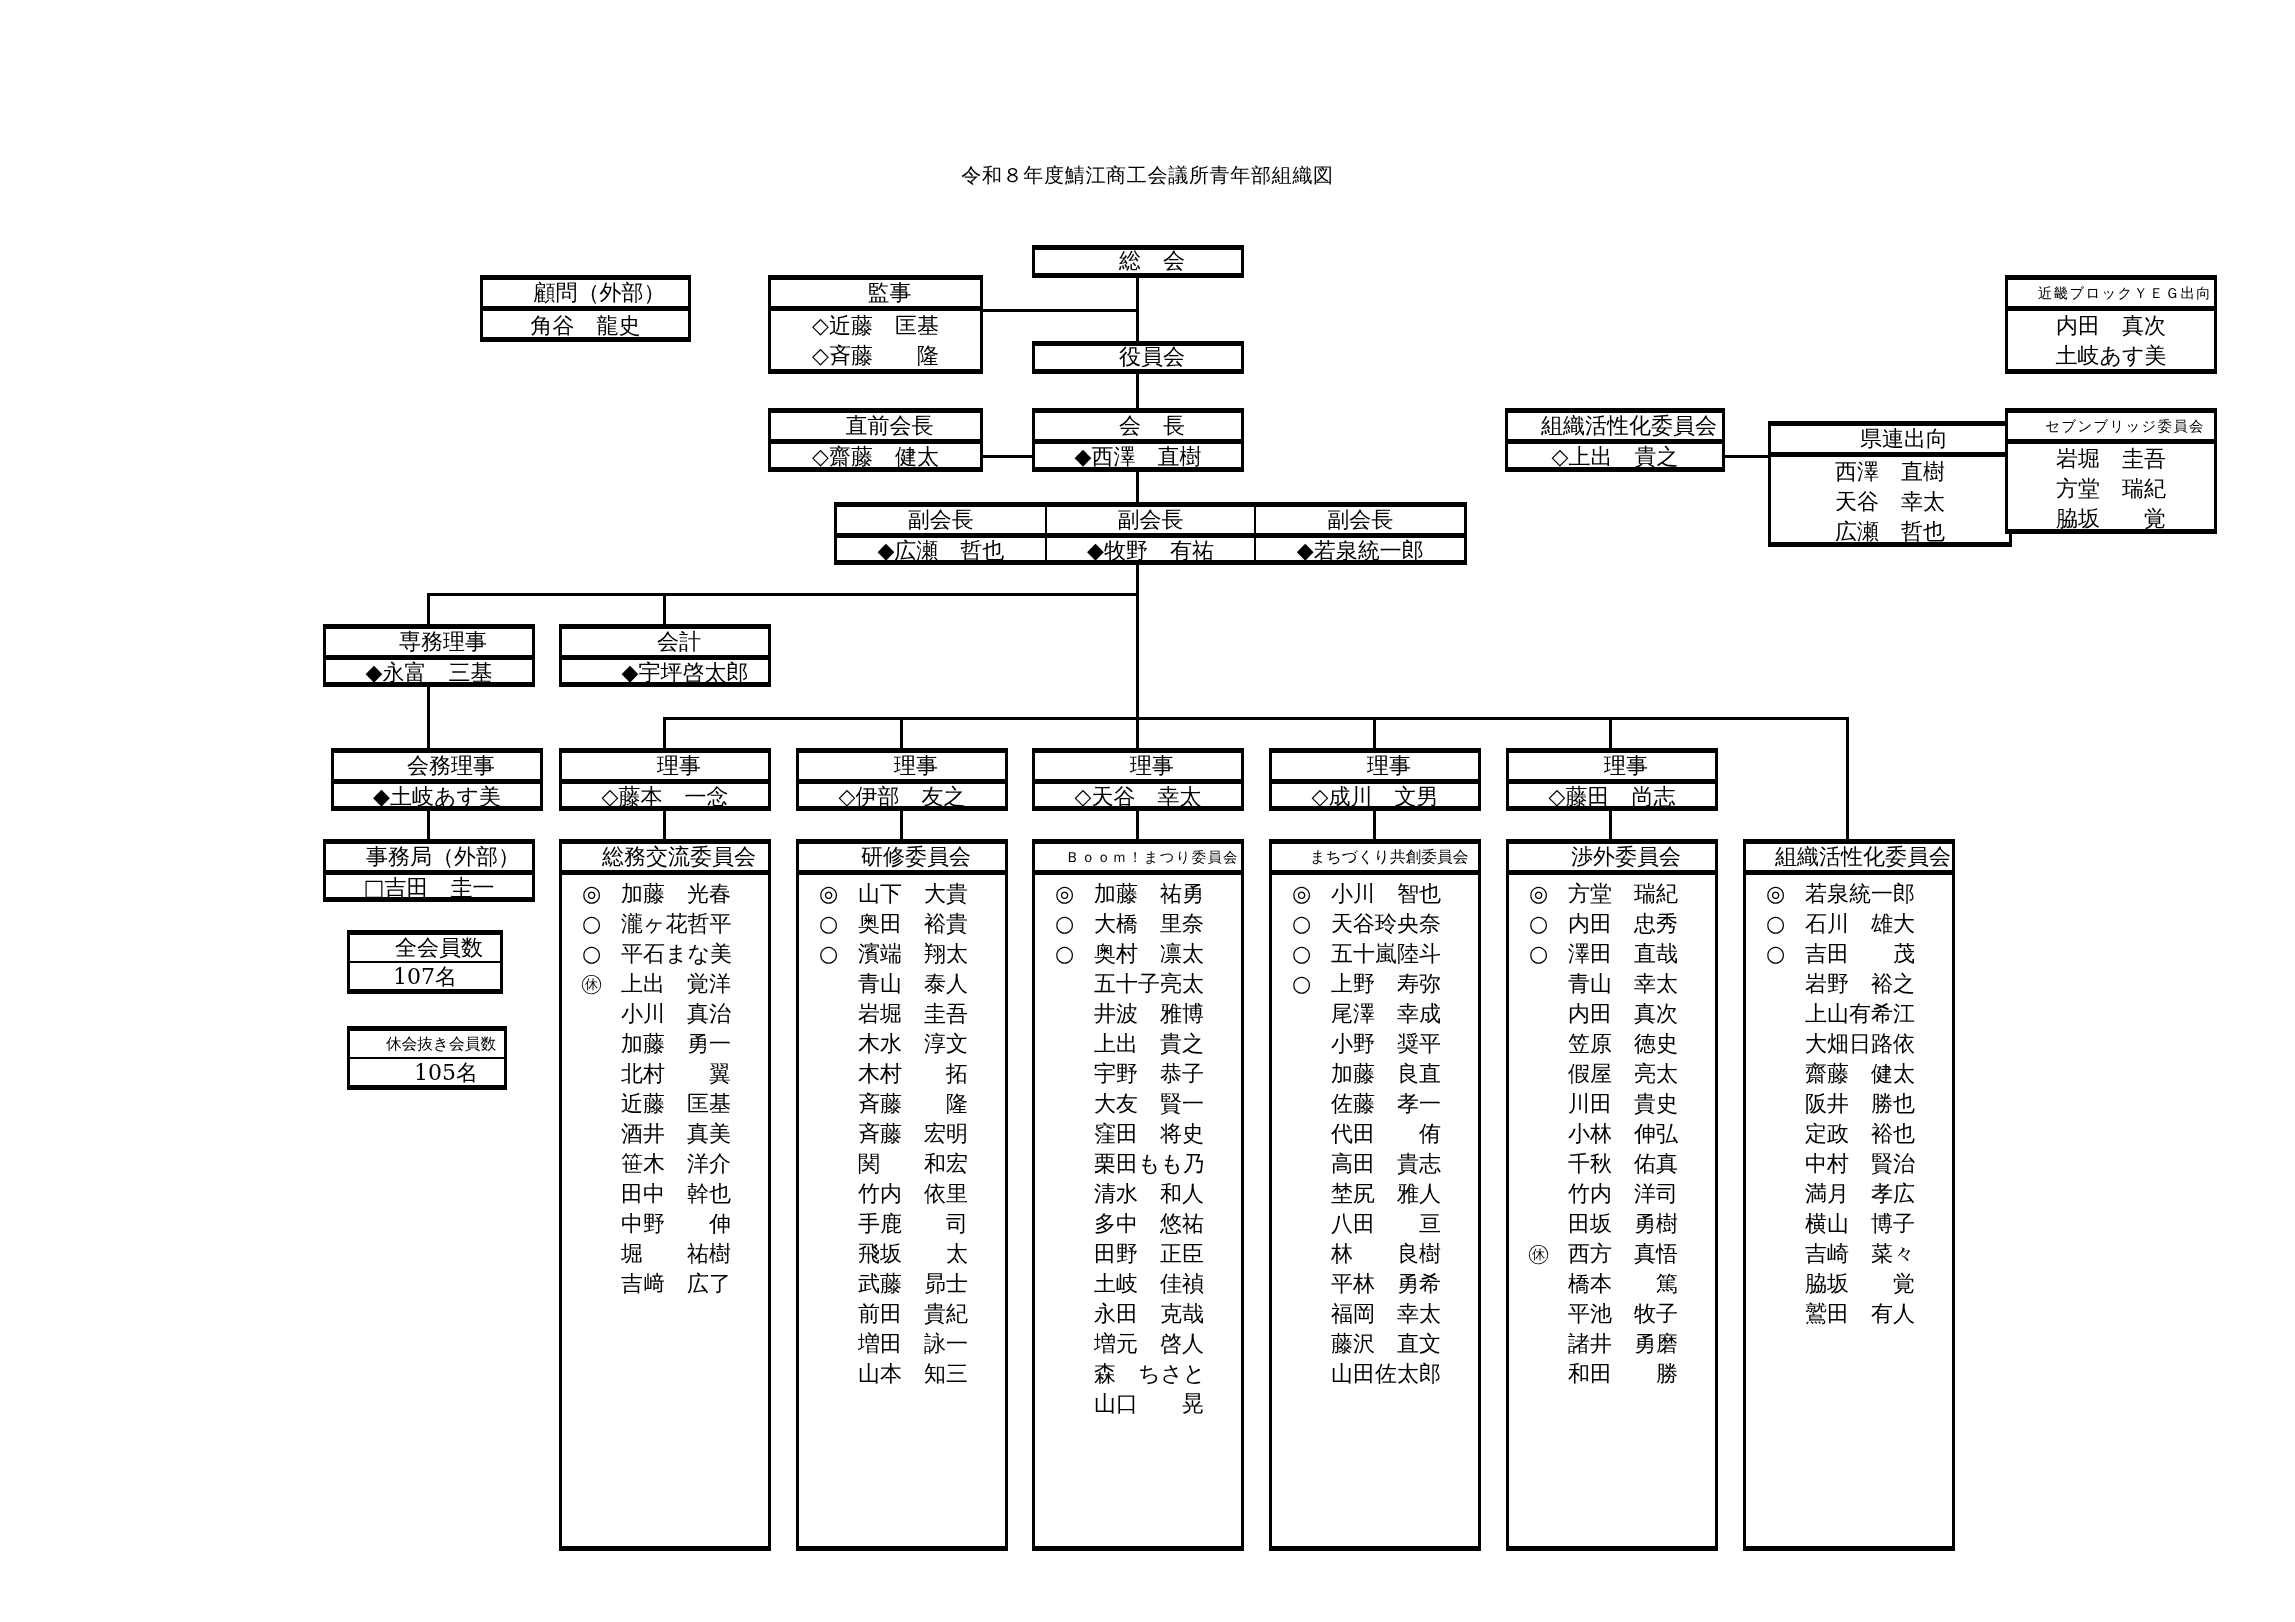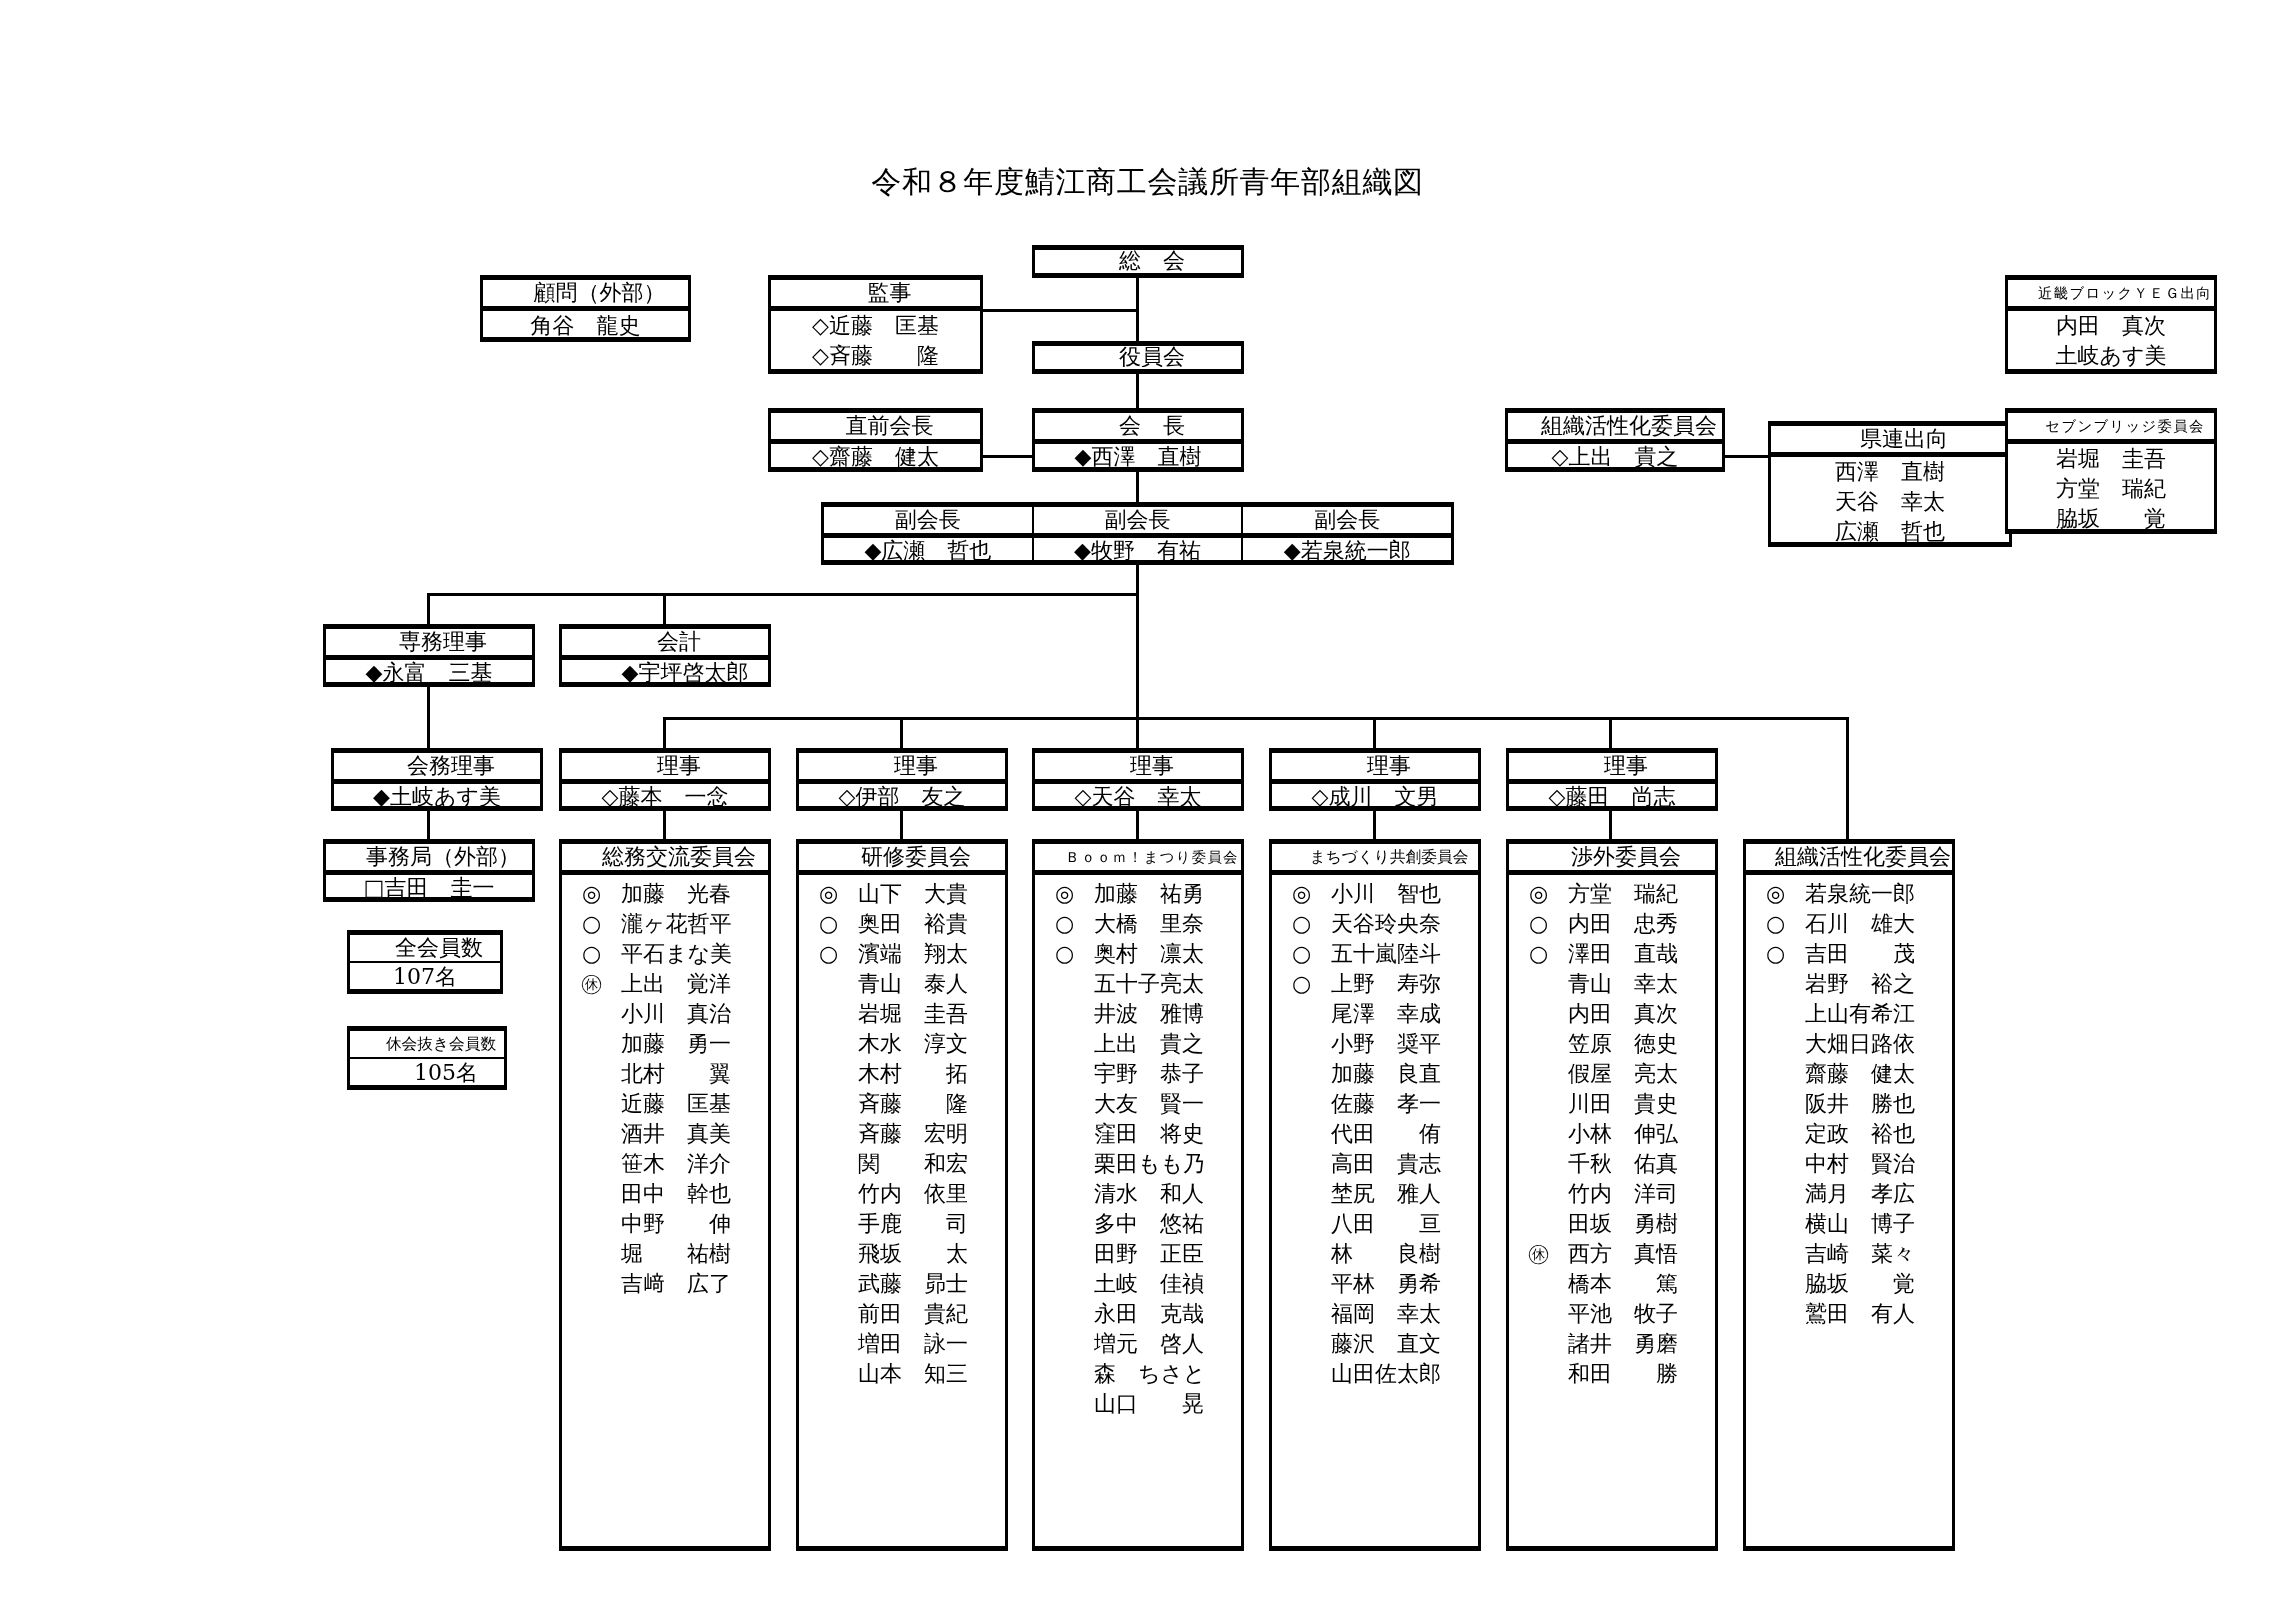--- a/index.html
+++ b/index.html
@@ -1,28 +1,28 @@
 <!DOCTYPE html>
 <html style="font-size:10.5px"><head>
 <meta charset="utf-8">
 <style>
   html, body { margin:0; padding:0; background:#ffffff; }
   body { width:2295px; height:1622px; position:relative; overflow:hidden;
          font-family:"DejaVu Serif","Liberation Serif",serif; color:#000; }
   .title { position:absolute; left:0; width:2295px; top:162px; text-align:center;
-           font-size:30px; letter-spacing:0.7px; }
+           font-size:20px; letter-spacing:0.7px; }
   .box { position:absolute; border-left:3.9px solid #000; border-right:3.9px solid #000;
          border-top:5.9px solid #000; border-bottom:5.9px solid #000; background:#fff; box-sizing:border-box; }
   .box .hd { border-bottom:5.2px solid #000; text-align:center; font-size:22px; line-height:26px; height:26px; white-space:nowrap; overflow:hidden;padding-left:28px; }
   .box .hd.small { font-size:15.7px; }
   .box .hd.xsmall { font-size:14.4px; letter-spacing:1.3px; }
   .box .bd { text-align:center; font-size:22px; line-height:30px; white-space:pre; }
   .box.single .hd { border-bottom:none; }
   .row3 { position:absolute; display:flex; border-top:5.9px solid #000; border-bottom:5.9px solid #000;
-          border-left:3.9px solid #000; border-right:3.9px solid #000; box-sizing:border-box; background:#fff; }
+          border-left:3.9px solid #000; border-right:3.9px solid #000; box-sizing:border-box; background:#fff;margin-left:13px; }
   .row3 .cell { flex:1; border-right:2.6px solid #000; }
   .row3 .cell:last-child { border-right:none; }
   .row3 .cell .hd { text-align:center; font-size:22px; line-height:26px; height:26px; border-bottom:5.2px solid #000; }
   .row3 .cell .bd { text-align:center; font-size:22px; line-height:26px; white-space:pre; }
   .line { position:absolute; background:#000; }
   .committee .members { padding-top:3.9px; }
   .member { display:flex; font-size:22px; line-height:30px; height:30px; }
   .member .mark { width:59px; text-align:center; }
   .member .nm { white-space:pre; }
 </style>

